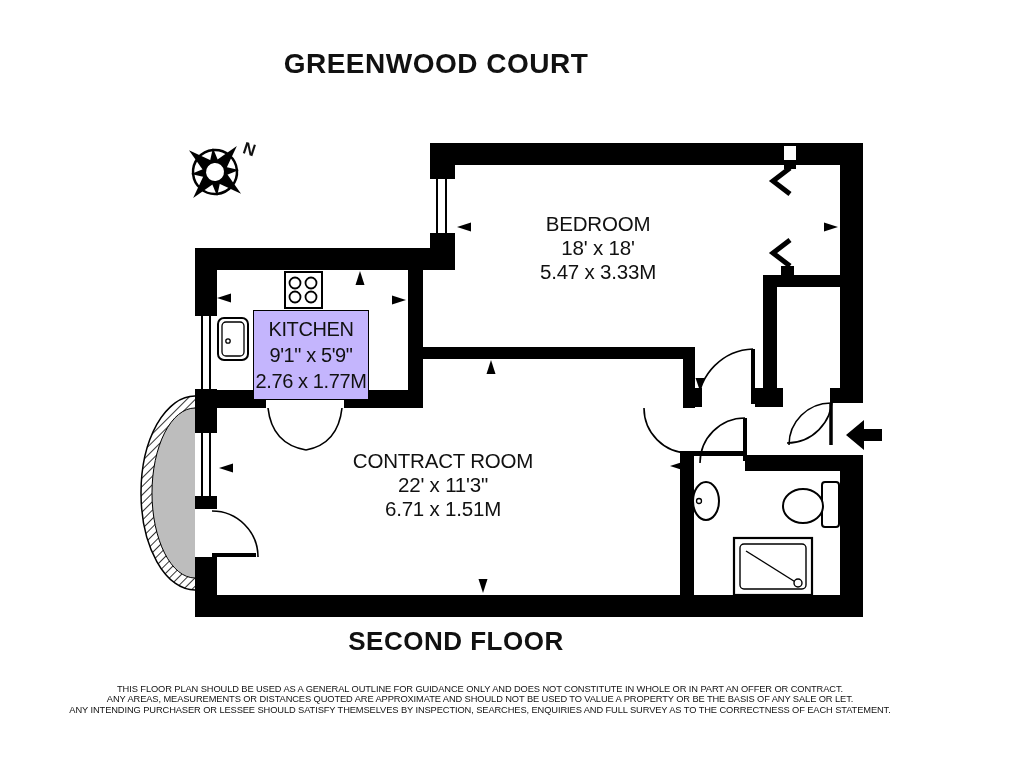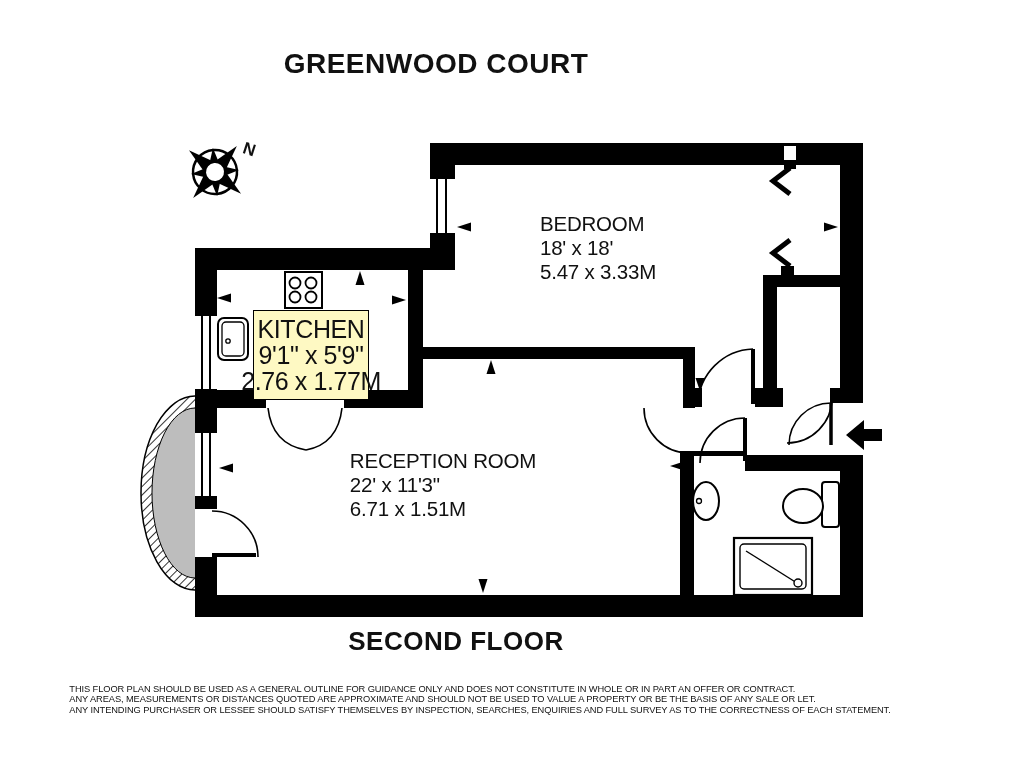--- a/index.html
+++ b/index.html
@@ -2,30 +2,30 @@
 <html><head>
 <meta charset="utf-8">
 <style>
   html,body{margin:0;padding:0;background:#fff;}
   #canvas{
     position:relative;width:1024px;height:768px;background:#ffffff;
     outline:1px solid #000;overflow:hidden;
     font-family:"Liberation Sans",sans-serif;color:#111;
   }
   .abs{position:absolute;white-space:nowrap;}
-  .ctr{transform:translateX(-50%);}
+  .ctr{transform:translateX(-50%);text-align:center;}
   #plan-svg{position:absolute;left:0;top:0;}
   .title{font-size:28px;font-weight:bold;letter-spacing:.5px;}
   .subtitle{font-size:20px;letter-spacing:-.2px;}
   .subtitle b{font-weight:bold;}
   .room-label{font-size:20.5px;line-height:24px;letter-spacing:-.2px;}
   .kitchen-box{
-    border:1.5px solid #000;background:#fef9c3;
+    border:1.5px solid #000;background:#c4b5fd;
     display:flex;flex-direction:column;justify-content:center;align-items:center;
-    font-size:25px;line-height:26px;letter-spacing:-.4px;
+    font-size:20px;line-height:26px;letter-spacing:-.4px;
   }
   .floor-label{font-size:26px;font-weight:bold;letter-spacing:.5px;}
   .illus{font-size:14px;letter-spacing:.2px;}
   .disc{font-size:9.3px;line-height:10.4px;letter-spacing:-.1px;margin-left:24px;}
   .north{font-size:17px;font-weight:bold;transform:rotate(18deg);}
 </style>
 </head>
 <body>
 
 <div id="canvas">
@@ -205,21 +205,21 @@
     <div>5.47 x 3.33M</div>
   </div>
 
   <div class="abs kitchen-box" style="left:253px;top:310px;width:114px;height:88px;">
     <div>KITCHEN</div>
     <div>9'1" x 5'9"</div>
     <div>2.76 x 1.77M</div>
   </div>
 
   <div class="abs ctr room-label" style="left:443px;top:449px;">
-    <div>RECEPTION ROOM</div>
+    <div>CONTRACT ROOM</div>
     <div>22' x 11'3"</div>
     <div>6.71 x 1.51M</div>
   </div>
 
   <div class="abs ctr floor-label" style="left:456px;top:626px;">SECOND FLOOR</div>
   <div class="abs ctr disc" style="left:456px;top:684px;">
     <div>THIS FLOOR PLAN SHOULD BE USED AS A GENERAL OUTLINE FOR GUIDANCE ONLY AND DOES NOT CONSTITUTE IN WHOLE OR IN PART AN OFFER OR CONTRACT.</div>
     <div>ANY AREAS, MEASUREMENTS OR DISTANCES QUOTED ARE APPROXIMATE AND SHOULD NOT BE USED TO VALUE A PROPERTY OR BE THE BASIS OF ANY SALE OR LET.</div>
     <div>ANY INTENDING PURCHASER OR LESSEE SHOULD SATISFY THEMSELVES BY INSPECTION, SEARCHES, ENQUIRIES AND FULL SURVEY AS TO THE CORRECTNESS OF EACH STATEMENT.</div>
   </div>

